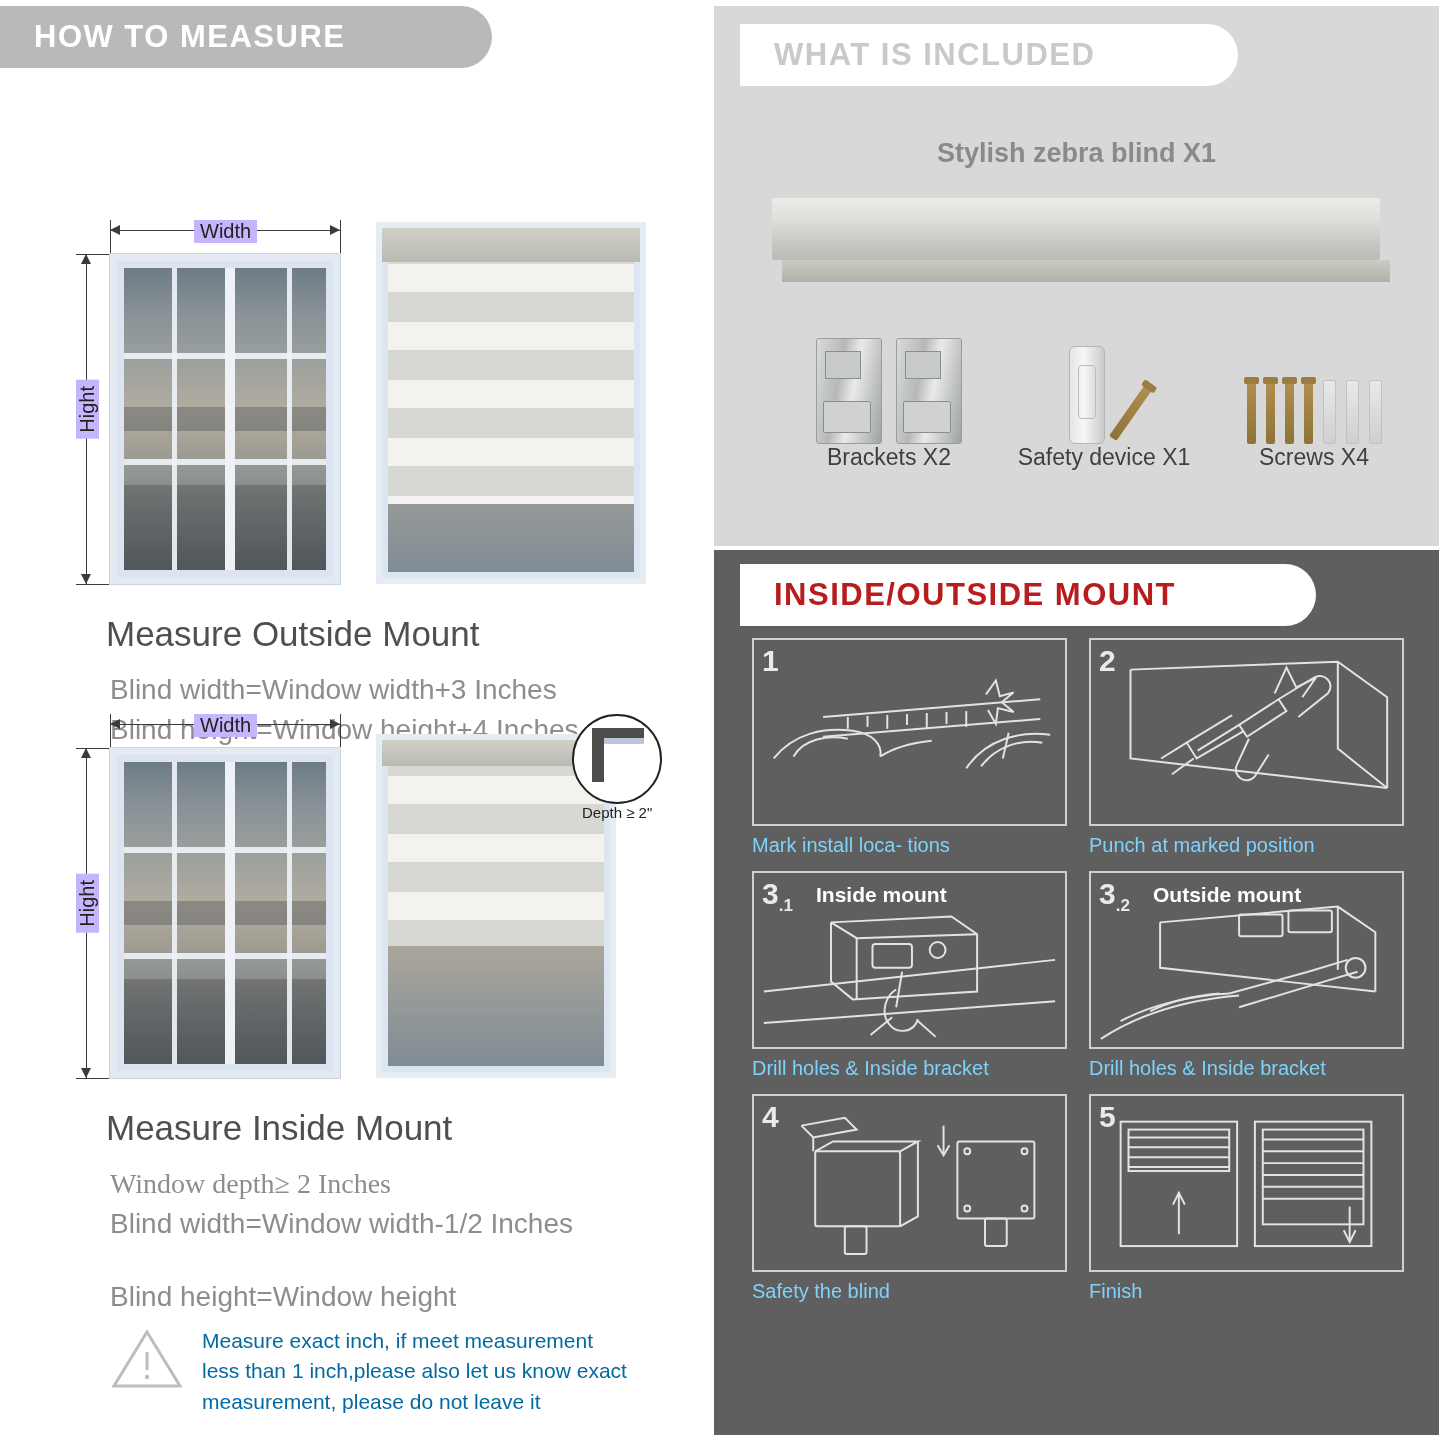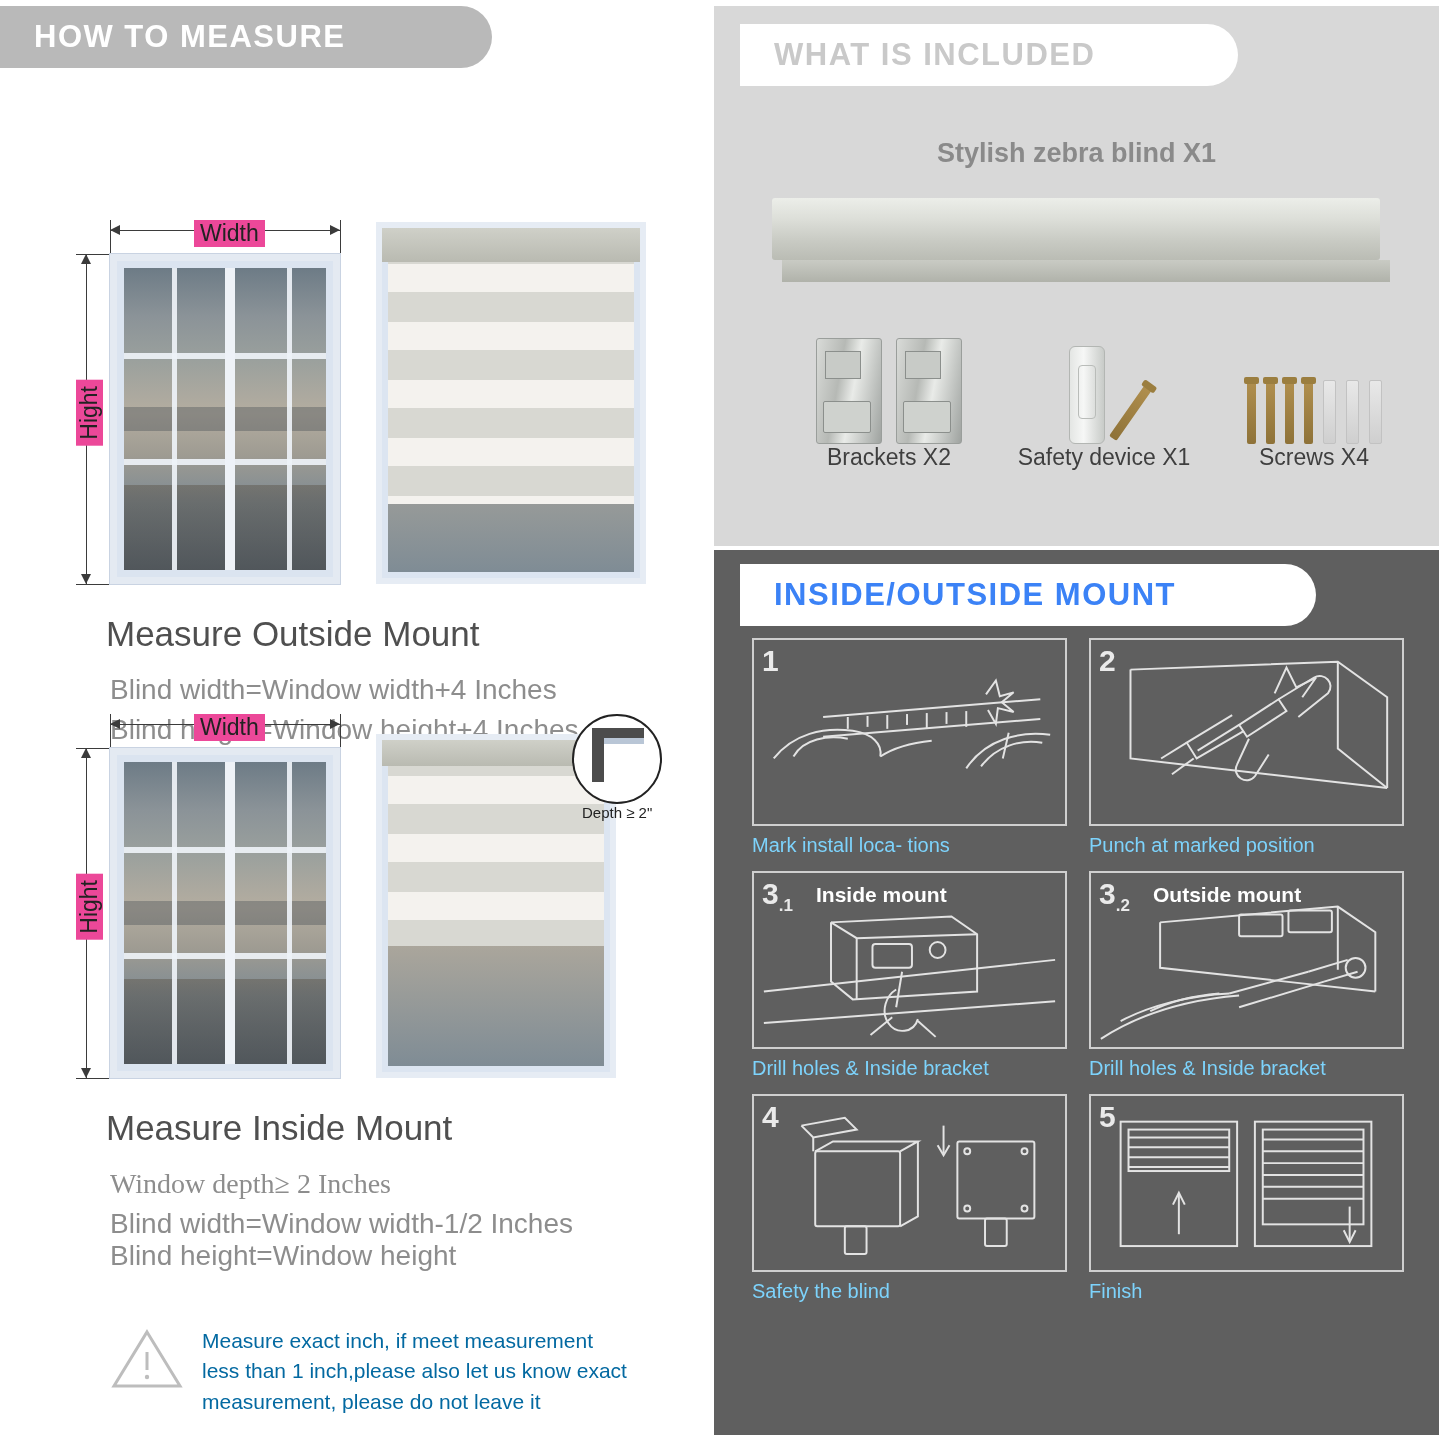--- a/index.html
+++ b/index.html
@@ -16,21 +16,21 @@
 
   
   .pill{
     display:flex;align-items:center;
     height:62px;border-radius:0 34px 34px 0;
     padding-left:34px;box-sizing:border-box;
     font-size:31px;font-weight:bold;letter-spacing:1.5px;
   }
   .pill.left{background:#b9b9b9;color:#ffffff;width:492px;margin-left:-6px;}
   .pill.white{background:#ffffff;color:#c9c9c9;width:498px;}
-  .pill.white2{background:#ffffff;color:#3b82f6;width:576px;}
+  .pill.white2{background:#ffffff;color:#b91c1c;width:576px;}
 
   
   .measure-block{position:relative;}
   h2.sec{
     font-size:35px;color:#4f4f4f;font-weight:normal;margin:0;
   }
   p.sec{
     font-size:28px;color:#8d8d8d;margin:0;line-height:1.42;
   }
 
@@ -61,21 +61,21 @@
   .hdr-rail{position:absolute;left:6px;right:6px;top:6px;height:30px;background:linear-gradient(180deg,#cfd0c8,#b9bab1);}
   .stripes{position:absolute;left:0;right:0;top:0;bottom:0;
     background:repeating-linear-gradient(180deg,
       #d8d8d2 0px,#d8d8d2 30px,
       #f4f2ee 30px,#f4f2ee 58px);}
 
   
   .dim-h{position:absolute;height:1px;background:#3b3b3b;}
   .dim-v{position:absolute;width:1px;background:#3b3b3b;}
   .tick{position:absolute;background:#3b3b3b;}
-  .dimlabel{position:absolute;font-size:23px;color:#222;background:#ec4899;padding:0 6px;}
+  .dimlabel{position:absolute;font-size:20px;color:#222;background:#c4b5fd;padding:0 6px;}
   .dimlabel.vert{writing-mode:vertical-rl;transform:rotate(180deg);padding:6px 0;}
   .arrow-l,.arrow-r,.arrow-u,.arrow-d{position:absolute;width:0;height:0;}
   .arrow-l{border-top:5px solid transparent;border-bottom:5px solid transparent;border-right:10px solid #3b3b3b;}
   .arrow-r{border-top:5px solid transparent;border-bottom:5px solid transparent;border-left:10px solid #3b3b3b;}
   .arrow-u{border-left:5px solid transparent;border-right:5px solid transparent;border-bottom:10px solid #3b3b3b;}
   .arrow-d{border-left:5px solid transparent;border-right:5px solid transparent;border-top:10px solid #3b3b3b;}
 
   
   .depth-circle{position:absolute;width:86px;height:86px;border-radius:50%;border:2px solid #222;background:#fff;overflow:hidden;}
   .depth-label{position:absolute;font-size:15px;color:#222;}
@@ -162,21 +162,21 @@
 
       <div class="blind" style="left:370px;top:120px;width:270px;height:362px;">
         <div class="blind-glass"></div>
         <div class="blind-fabric" style="height:270px;">
           <div class="stripes"></div>
         </div>
         <div class="hdr-rail" style="top:0;left:0;right:0;height:34px;"></div>
       </div>
 
       <h2 class="sec" style="position:absolute;left:100px;top:512px;">Measure Outside Mount</h2>
-      <p class="sec" style="position:absolute;left:104px;top:568px;">Blind width=Window width+4 Inches</p>
+      <p class="sec" style="position:absolute;left:104px;top:568px;">Blind width=Window width+3 Inches</p>
       <p class="sec" style="position:absolute;left:104px;top:608px;">Blind height=Window height+4 Inches</p>
     </div>
 
     <div class="measure-block" style="position:absolute;left:0;top:690px;width:700px;height:430px;">
 
       <div class="dim-h" style="left:104px;top:28px;width:230px;"></div>
       <div class="arrow-l" style="left:104px;top:23px;"></div>
       <div class="arrow-r" style="left:324px;top:23px;"></div>
       <div class="tick" style="left:104px;top:18px;width:1px;height:40px;"></div>
       <div class="tick" style="left:334px;top:18px;width:1px;height:40px;"></div>
@@ -209,21 +209,21 @@
       <div class="depth-circle" style="left:566px;top:18px;">
         <div style="position:absolute;left:18px;top:12px;width:52px;height:10px;background:#4c4c4c;"></div>
         <div style="position:absolute;left:18px;top:22px;width:12px;height:44px;background:#4c4c4c;"></div>
         <div style="position:absolute;left:30px;top:22px;width:40px;height:6px;background:#b9c6d6;"></div>
       </div>
       <div class="depth-label" style="left:576px;top:108px;">Depth ≥ 2"</div>
 
       <h2 class="sec" style="position:absolute;left:100px;top:412px;">Measure Inside Mount</h2>
       <p class="sec" style="position:absolute;left:104px;top:468px;font-family:Liberation Serif, serif;">Window depth≥ 2 Inches</p>
       <p class="sec" style="position:absolute;left:104px;top:508px;">Blind width=Window width-1/2 Inches</p>
-      <p class="sec" style="position:absolute;left:104px;top:540px;">Blind height=Window height</p>
+      <p class="sec" style="position:absolute;left:104px;top:581px;">Blind height=Window height</p>
     </div>
 
     <div class="warn" style="left:104px;top:1320px;width:520px;">
       <div class="warn-tri">
         <svg width="74" height="66" viewBox="0 0 74 66">
           <polygon points="37,6 70,60 4,60" fill="none" stroke="#bdbdbd" stroke-width="3"></polygon>
           <line x1="37" y1="26" x2="37" y2="44" stroke="#bdbdbd" stroke-width="3"></line>
           <circle cx="37" cy="51" r="2.2" fill="#bdbdbd" stroke="none"></circle>
         </svg>
       </div>

